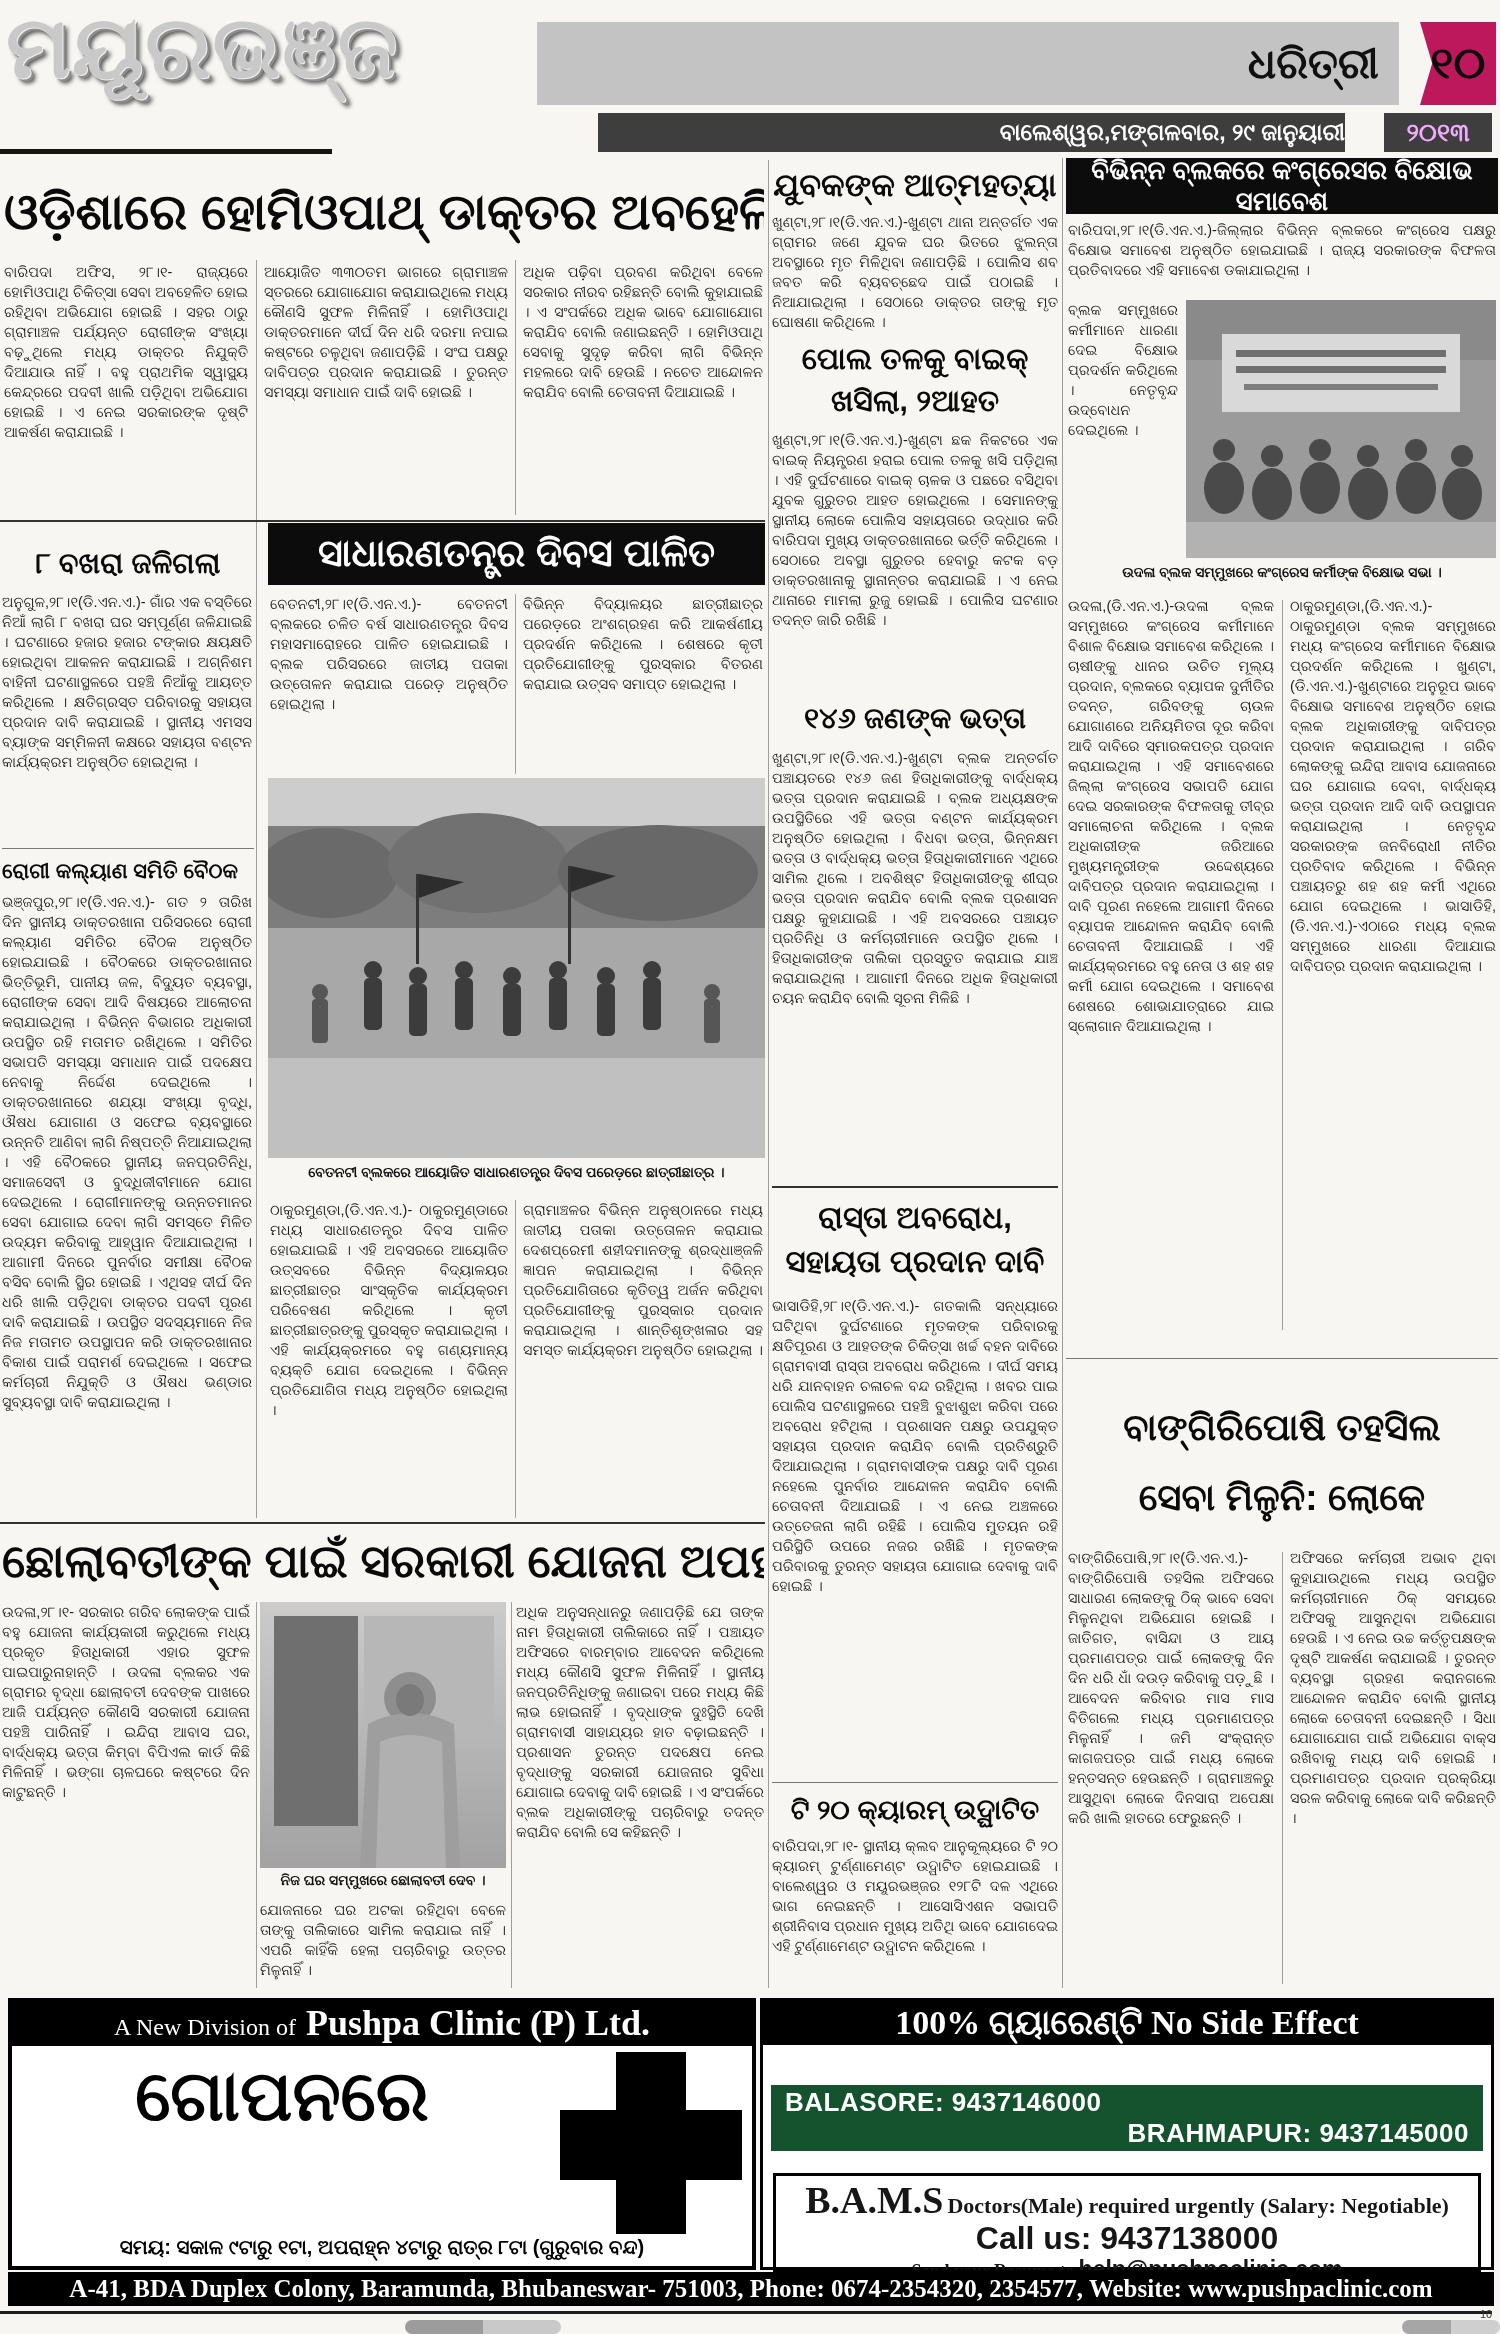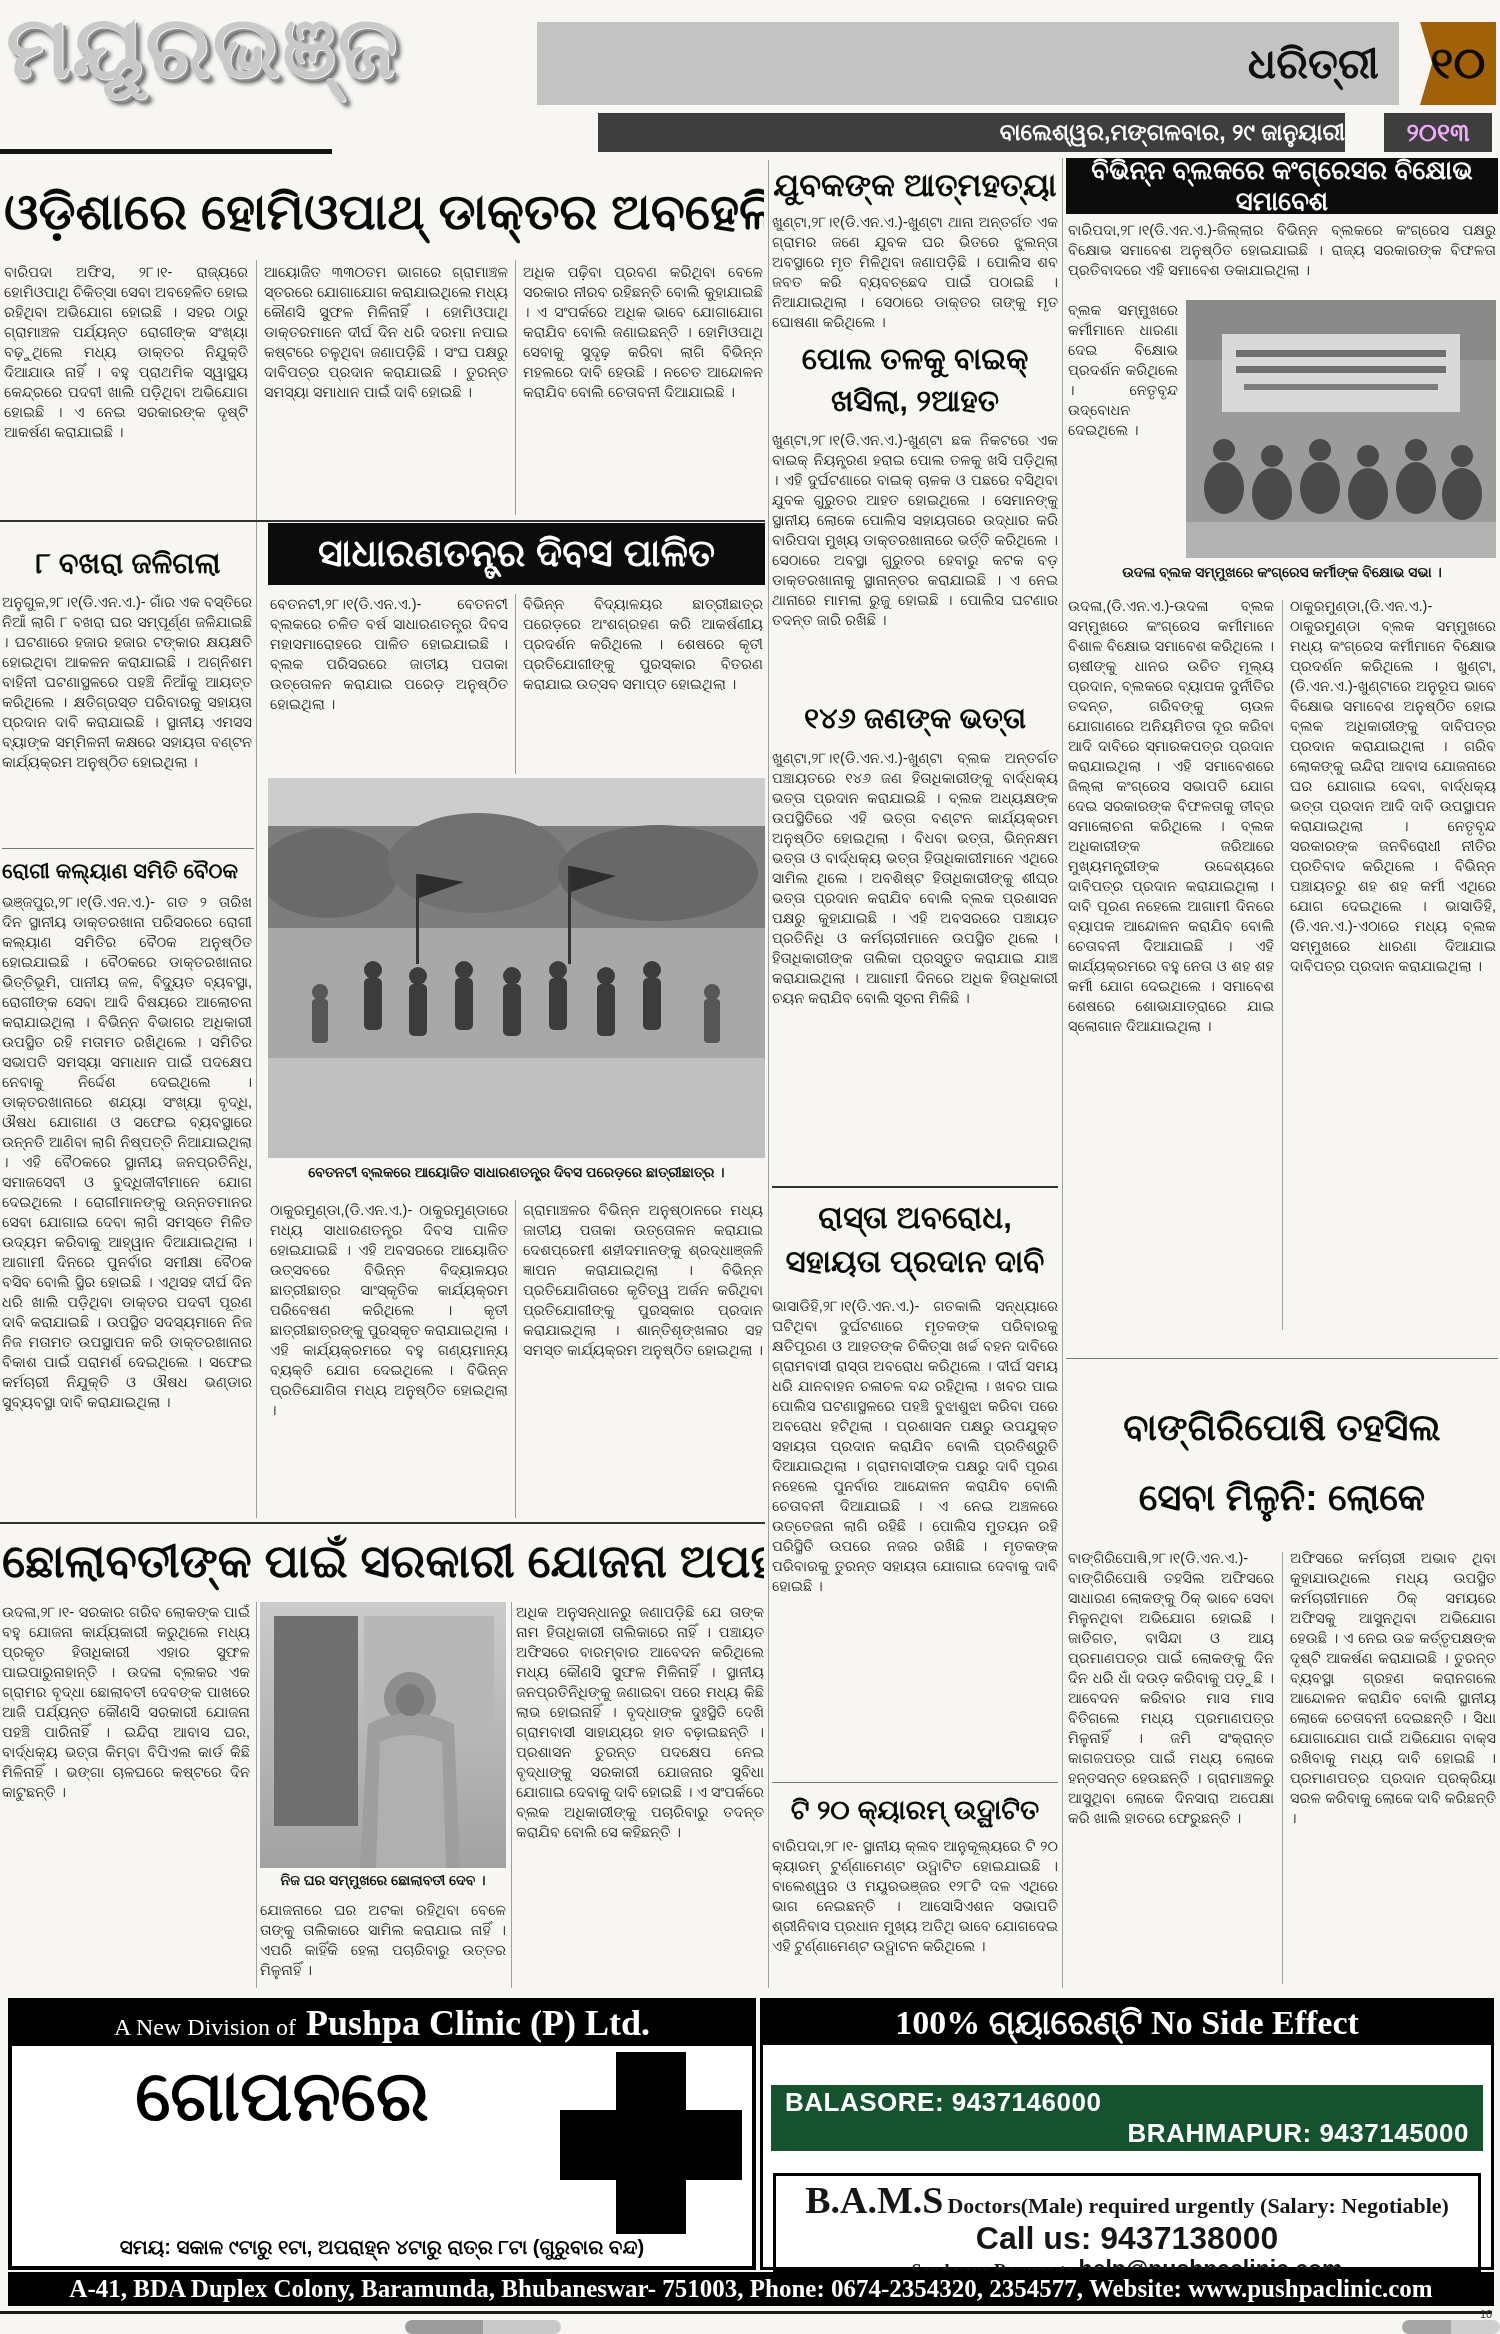--- a/index.html
+++ b/index.html
@@ -15,21 +15,21 @@
   .blackbox{position:absolute;background:#0c0c0c;color:#fff;display:flex;align-items:center;
             justify-content:center;text-align:center;font-weight:700;overflow:hidden;}
   .photo{position:absolute;overflow:hidden;background:#b5b5b5;}
   
   #logo{position:absolute;left:6px;top:-2px;width:525px;height:118px;font-size:86px;font-weight:700;
         color:#c9c9c9;letter-spacing:2px;white-space:nowrap;overflow:hidden;
         text-shadow:1px 1px 0 #efefef,3px 3px 0 #8d8d8d,5px 5px 4px #555;}
   #masthead-bar{position:absolute;left:537px;top:22px;width:862px;height:83px;background:#c3c3c3;
         display:flex;align-items:center;justify-content:flex-end;padding-right:20px;box-sizing:border-box;
         font-size:42px;font-weight:700;color:#101010;}
-  #page-badge{position:absolute;left:1420px;top:22px;width:76px;height:83px;background:#a16207;
+  #page-badge{position:absolute;left:1420px;top:22px;width:76px;height:83px;background:#be185d;
         display:flex;align-items:center;justify-content:center;font-size:44px;font-weight:700;color:#0c0c0c;
         clip-path:polygon(0 0,100% 0,100% 100%,0 100%,16% 50%);}
   #dateline-bar{position:absolute;left:598px;top:113px;width:747px;height:39px;background:#3e3e3e;
         display:flex;align-items:center;justify-content:flex-end;box-sizing:border-box;
         color:#fff;font-size:23px;font-weight:700;}
   #year-badge{position:absolute;left:1384px;top:113px;width:108px;height:39px;background:#3e3e3e;
         display:flex;align-items:center;justify-content:center;color:#f0abfc;font-size:25px;font-weight:700;}
   #logo-rule{position:absolute;left:0;top:149px;width:332px;height:5px;background:#141414;}
   
   #ad-left{position:absolute;left:8px;top:1998px;width:748px;height:272px;background:#fff;

